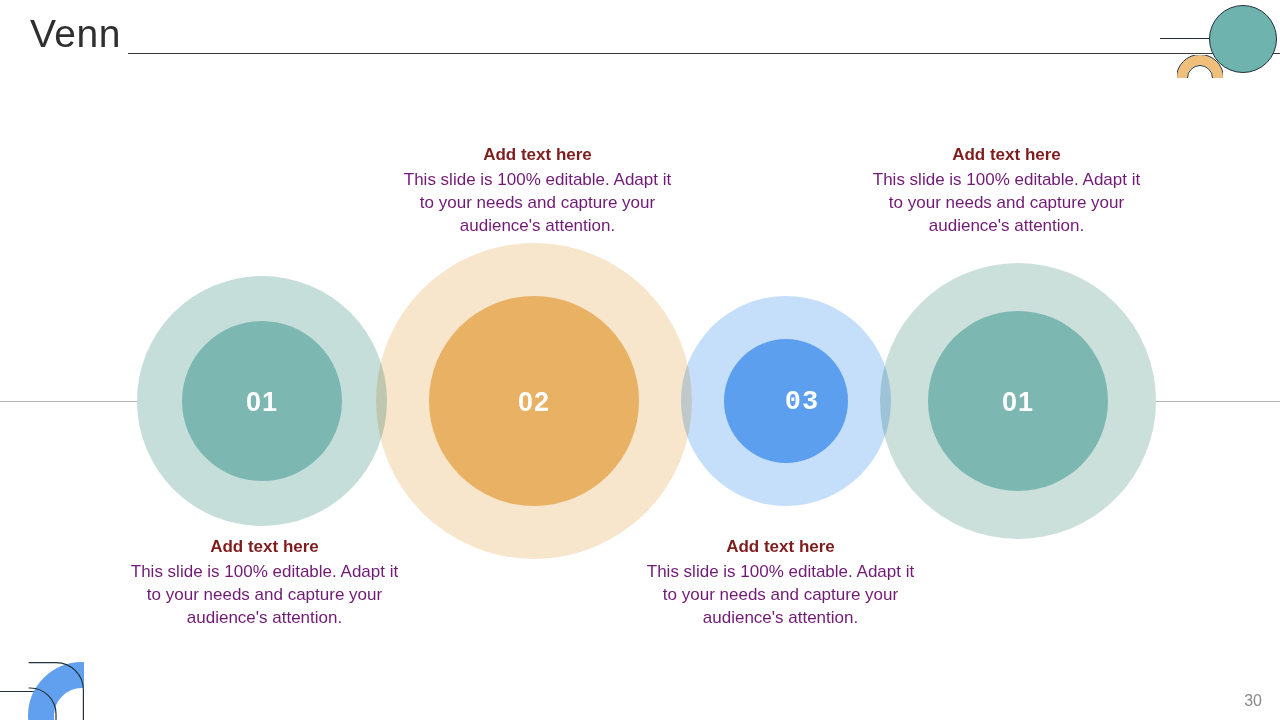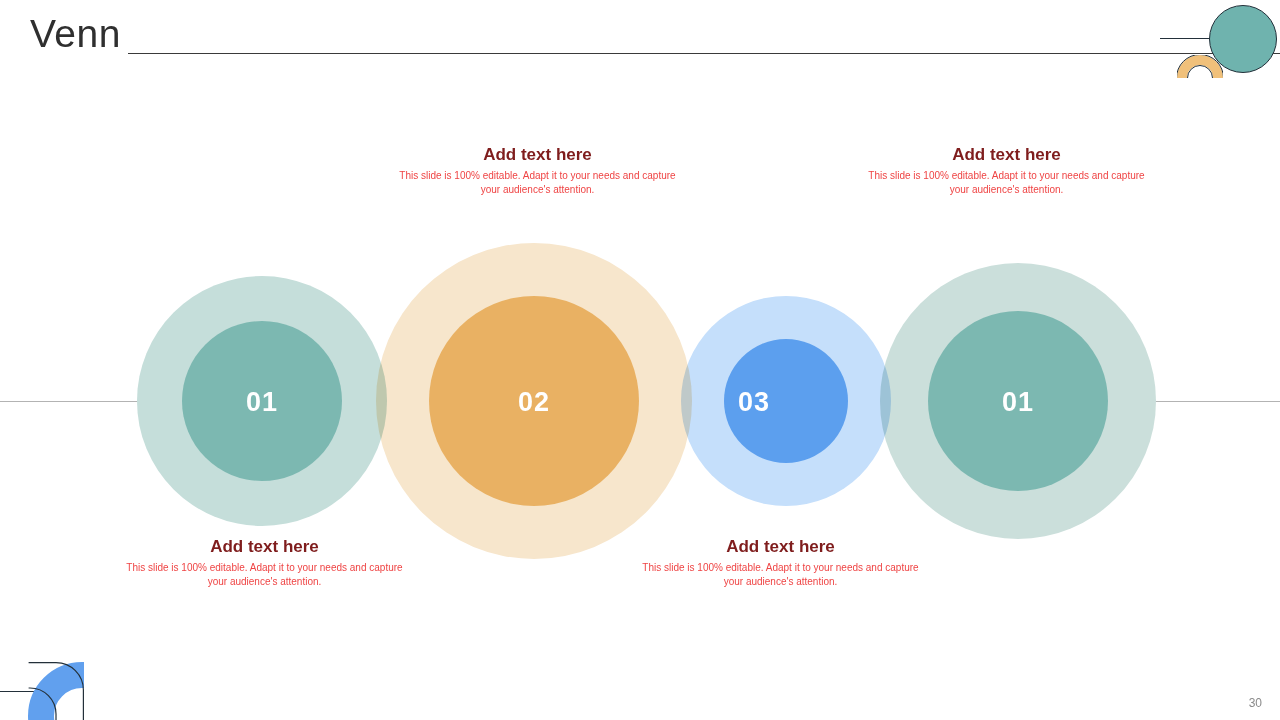--- a/index.html
+++ b/index.html
@@ -191,52 +191,52 @@
     position: absolute;
     transform: translate(-50%, -50%);
     color: #FFFFFF;
     font-size: 27px;
     font-weight: bold;
     letter-spacing: 1px;
     line-height: 1;
   }
   .n1 { left: 262px; top: 402px; }
   .n2 { left: 534px; top: 402px; }
-  .n3 { left: 754px; top: 402px; }
+  .n3 { left: 802px; top: 402px; font-family: Liberation Mono, monospace; }
   .n4 { left: 1018px; top: 402px; }
 
   
   .text-block {
     position: absolute;
     text-align: center;
   }
   .tb-heading {
     font-size: 17px;
     font-weight: bold;
     color: #7f1d1d;
     line-height: 1.25;
     margin: 0 0 4px 0;
   }
   .tb-body {
-    font-size: 10px;
-    color: #ef4444;
+    font-size: 17px;
+    color: #701a75;
     line-height: 1.35;
     margin: 0;
   }
   .tb1 { left: 124px; top: 536px; width: 281px; }
   .tb2 { left: 397px; top: 144px; width: 281px; }
   .tb3 { left: 640px; top: 536px; width: 281px; }
   .tb4 { left: 866px; top: 144px; width: 281px; }
 
   
   .page-number {
     position: absolute;
     right: 18px;
     bottom: 10px;
-    font-size: 12px;
+    font-size: 16px;
     color: #8A8A8A;
   }
 </style>
 </head>
 <body>
 
 <div class="slide">
 
   <div class="page-title">Venn</div>
   <div class="header-rule"></div>

